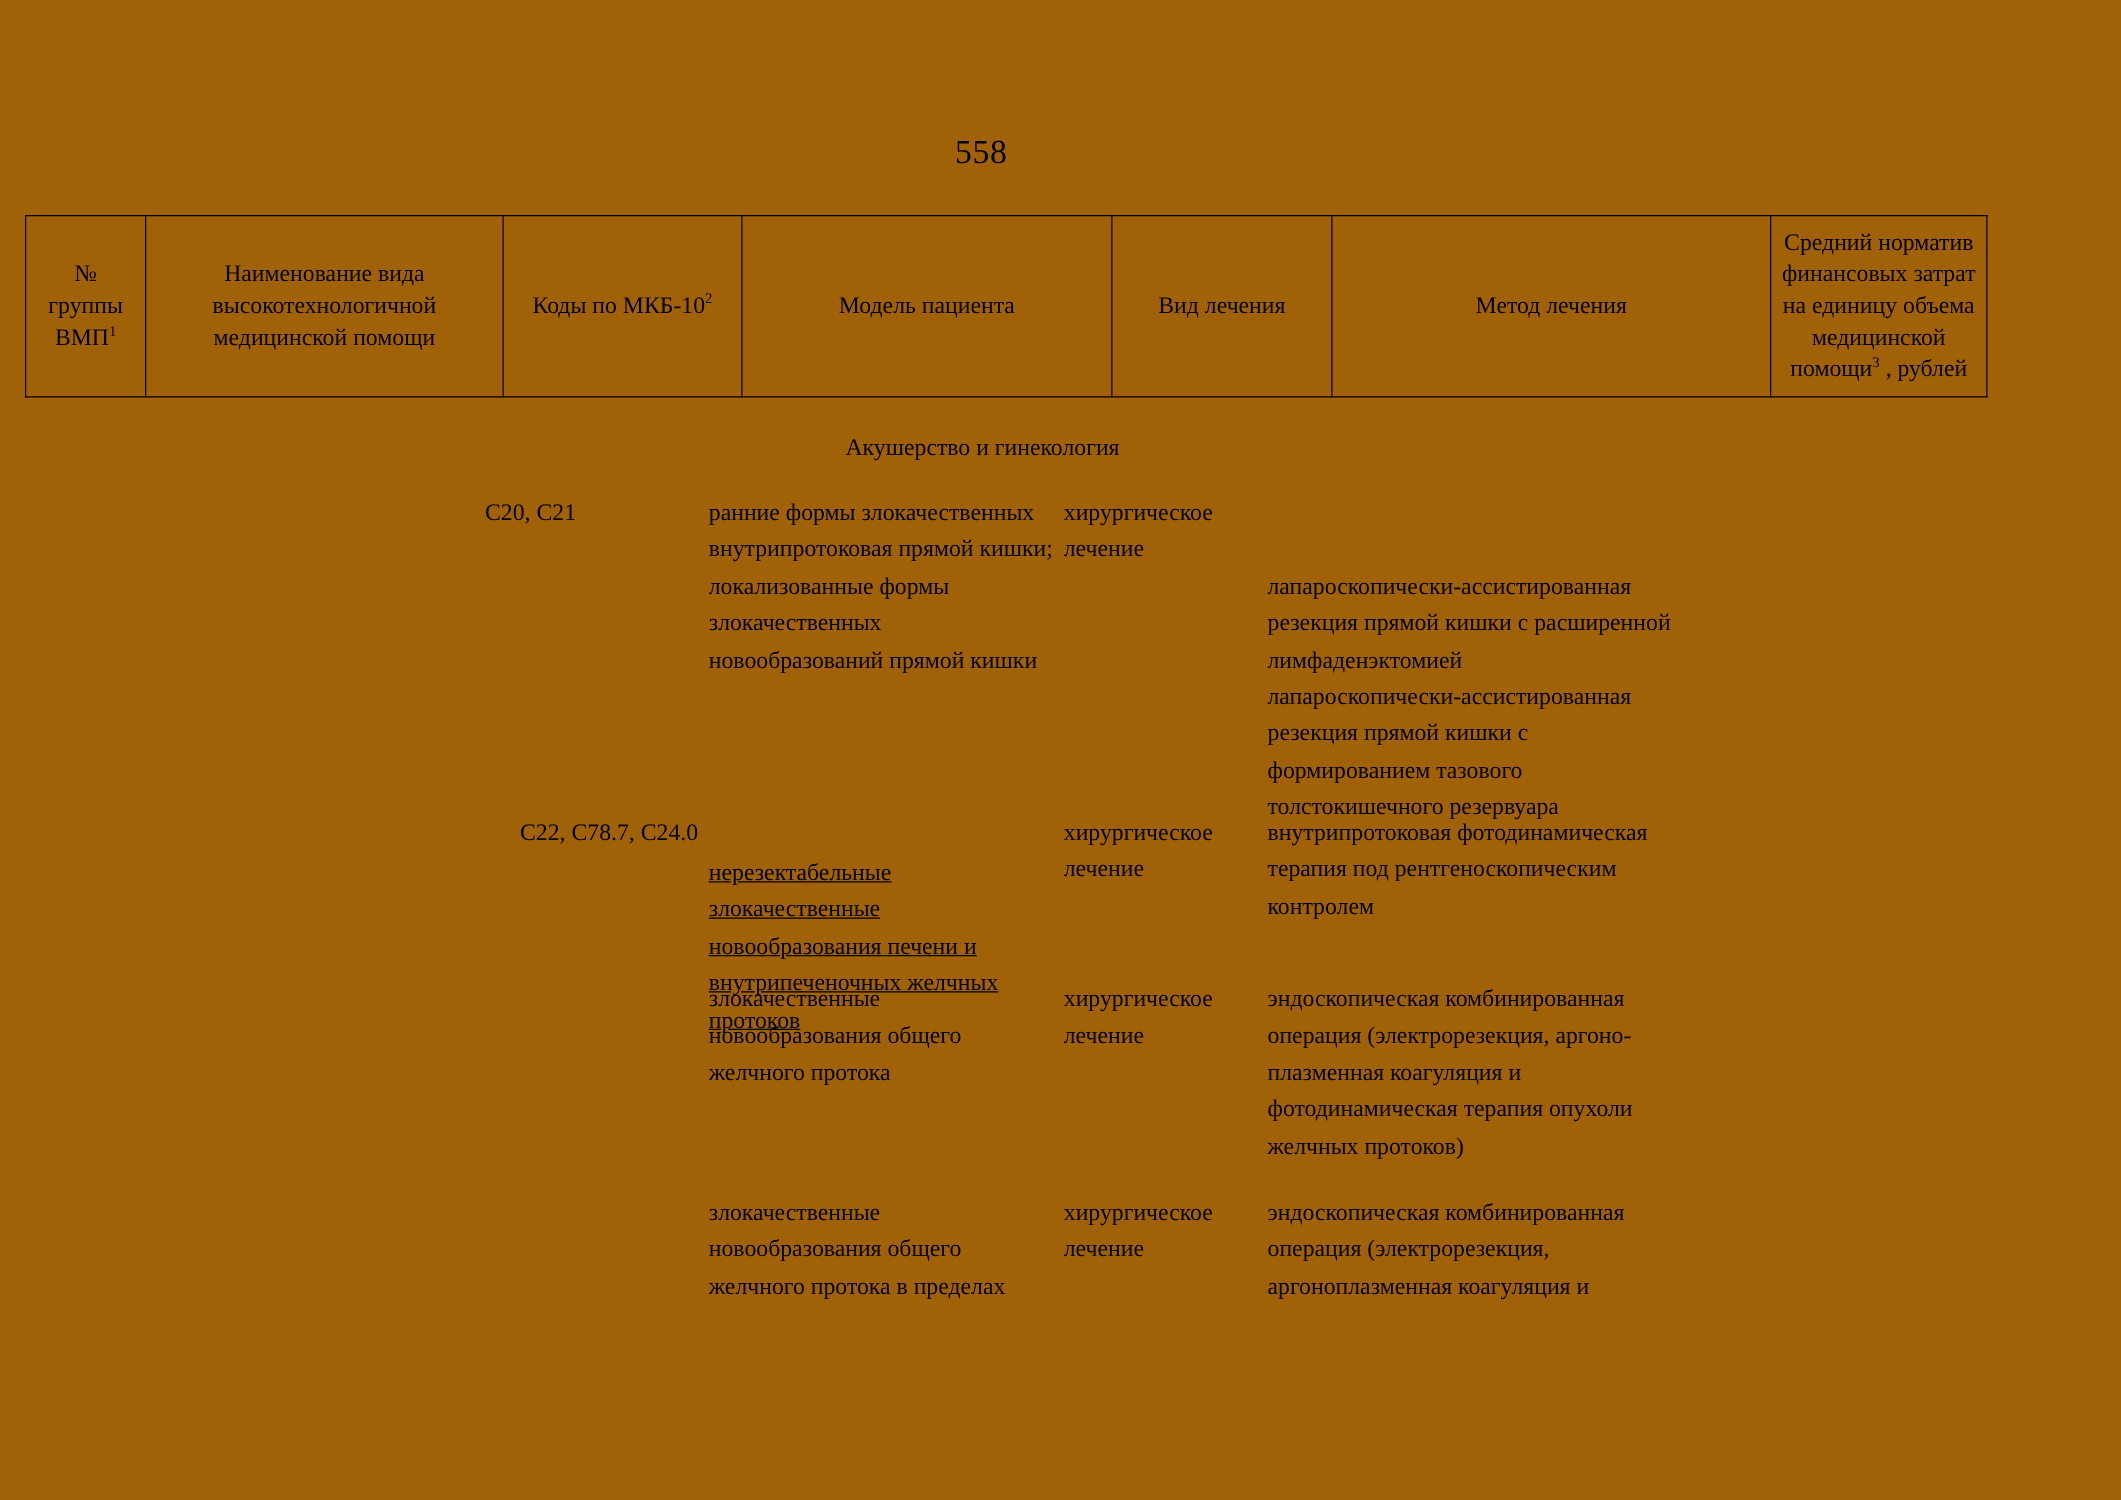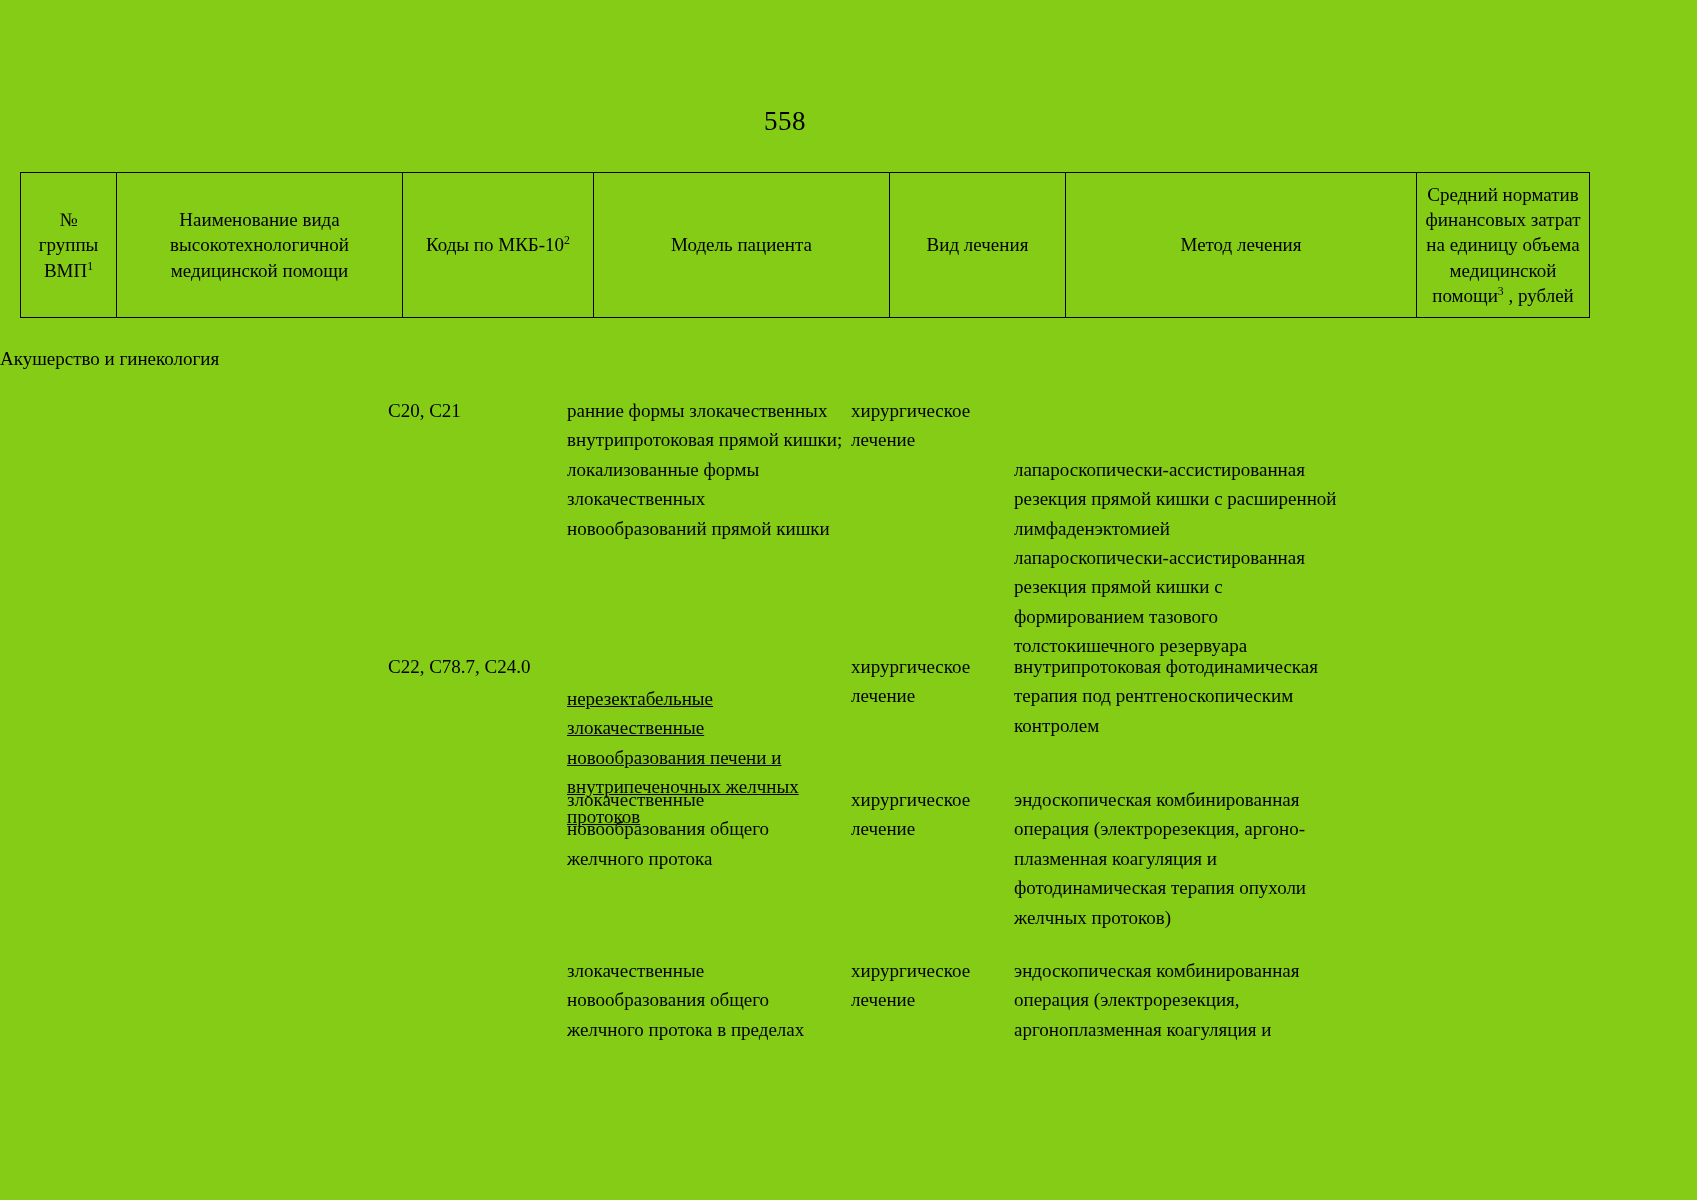--- a/index.html
+++ b/index.html
@@ -12,21 +12,21 @@
     height: 1200px;
     font-family: "Liberation Serif", "DejaVu Serif", serif;
     color: #000000;
     position: relative;
     overflow: hidden;
   }
   .page {
     position: relative;
     width: 1697px;
     height: 1200px;
-    background: #84cc16;
+    background: #a16207;
   }
 
   
   .page-number {
     position: absolute;
     top: 108px;
     left: 0;
     width: 1570px;
     text-align: center;
     font-size: 27px;
@@ -62,22 +62,23 @@
   sup {
     font-size: 0.62em;
     vertical-align: super;
     line-height: 0;
   }
 
   
   .section-caption {
     position: absolute;
     top: 346px;
-    left: 0;
+    left: 12px;
     width: 1548px;
+    text-align: center;
     font-size: 19px;
     line-height: 1.35;
   }
 
   
   .body-block {
     position: absolute;
     font-size: 19px;
     line-height: 1.55;
     white-space: pre-line;
@@ -141,21 +142,21 @@
   <div class="body-block col-kind" style="top:396px;">хирургическое
 лечение</div>
   <div class="body-block col-method" style="top:455px;">лапароскопически-ассистированная
 резекция прямой кишки с расширенной
 лимфаденэктомией</div>
   <div class="body-block col-method" style="top:543px;">лапароскопически-ассистированная
 резекция прямой кишки с
 формированием тазового
 толстокишечного резервуара</div>
 
-  <div class="body-block col-codes" style="top:652px;">C22, C78.7, C24.0</div>
+  <div class="body-block col-codes" style="top:652px;margin-left:28px;">C22, C78.7, C24.0</div>
   <div class="body-block col-model" style="top:684px;text-decoration:underline;">нерезектабельные
 злокачественные
 новообразования печени и
 внутрипеченочных желчных
 протоков</div>
   <div class="body-block col-kind" style="top:652px;">хирургическое
 лечение</div>
   <div class="body-block col-method" style="top:652px;">внутрипротоковая фотодинамическая
 терапия под рентгеноскопическим
 контролем</div>

